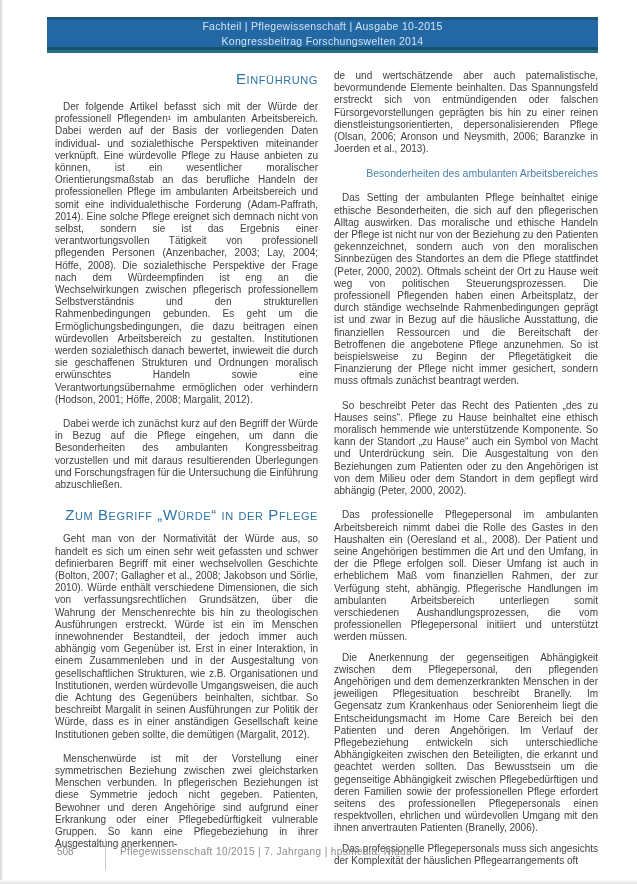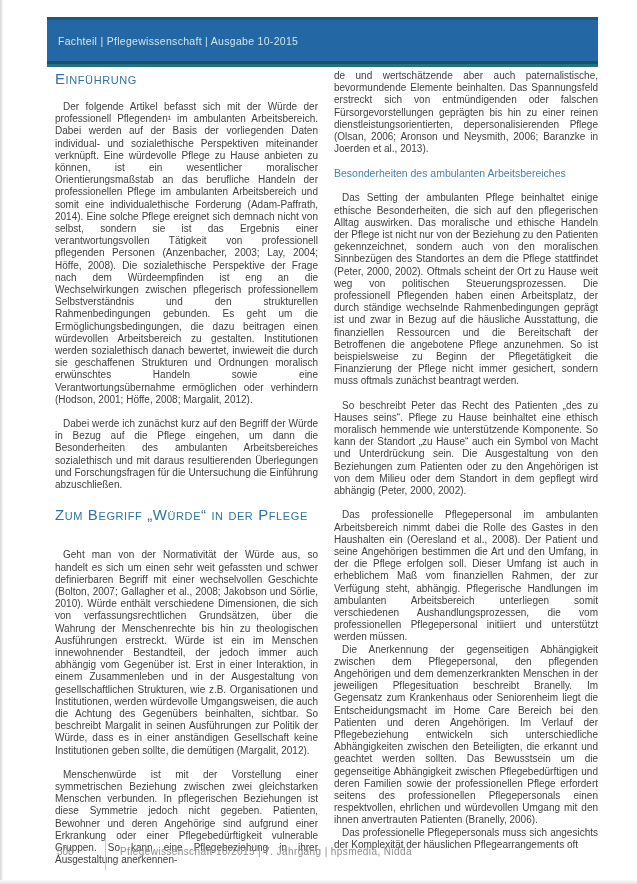--- a/index.html
+++ b/index.html
@@ -7,70 +7,71 @@
   body { font-family:"Liberation Sans","DejaVu Sans",sans-serif; position:relative; }
 
   .scan-edge-left { position:absolute; left:0; top:0; width:3px; height:100%;
     background:linear-gradient(to right,#d8d8d8,#f7f7f7); }
   .scan-edge-bottom { position:absolute; left:0; bottom:0; width:100%; height:4px;
     background:linear-gradient(to top,#e3e3e3,#fbfbfb); }
 
   
   .header-bar { position:absolute; left:47px; top:17px; width:551px; }
   .stripe-top    { height:3px; background:#1e5780; }
-  .bar-main      { height:41px; background:#2368a4; display:flex; align-items:center;
-                   justify-content:space-between; padding:0 11px; }
+  .bar-main      { height:27px; background:#2368a4; display:flex; align-items:center;
+                   justify-content:space-between; padding:0 11px;flex-direction:column; }
   .stripe-bot-1  { height:3px; background:#15536b; }
   .stripe-bot-2  { height:3px; background:#27707f; }
   .bar-main span { font-size:10.5px; color:#cfe4f0; letter-spacing:0.3px; }
 
   
   .column { position:absolute; top:70px; color:#404040; font-size:10px;
             line-height:12.2px; text-align:justify; }
   .col-left  { left:55px;  width:263px; }
   .col-right { left:334px; width:264px; }
 
   p.body { margin:0; }
-  p.indent { text-indent:8px; }
+  p.indent { text-indent:8px;margin-top:8px; }
   p.gap-after { margin-bottom:12px; }
 
   h1.section-heading { font-variant:small-caps; font-weight:400; color:#2e74a5;
-       font-size:15px; letter-spacing:0.6px; line-height:18px; text-align:left;
+       font-size:15px; letter-spacing:0.6px; line-height:18px; text-align:right;
        margin-bottom:13px; }
-  h1.mid { margin-top:15px; margin-bottom:25px; }
+  h1.mid { margin-top:15px; margin-bottom:9px; }
   h2.sub-heading { font-weight:400; color:#4681ab; font-size:10.5px;
-       line-height:13px; text-align:left; margin-top:12px; margin-bottom:12px; }
+       line-height:13px; text-align:right; margin-top:12px; margin-bottom:12px; }
 
   
   .footer { position:absolute; left:0; top:836px; width:527px; height:40px;
             color:#8c8c8c; font-size:10px; }
   .footer .pagenum { position:absolute; left:57px; top:10px; }
   .footer .vline   { position:absolute; left:105px; top:2px; width:1px; height:32px;
                      background:#c9c9c9; }
   .footer .finfo   { position:absolute; left:120px; top:10px; letter-spacing:0.4px; }
 </style>
 </head>
 <body>
 
 <div class="scan-edge-left"></div>
 <div class="scan-edge-bottom"></div>
 
 <div class="header-bar">
   <div class="stripe-top"></div>
   <div class="bar-main">
     <span>Fachteil | Pflegewissenschaft | Ausgabe 10-2015</span>
+    <span>Kongressbeitrag Forschungswelten 2014</span>
   </div>
   <div class="stripe-bot-1"></div>
   <div class="stripe-bot-2"></div>
 </div>
 
 <div class="column col-left">
   <h1 class="section-heading">Einführung</h1>
   <p class="body indent gap-after">Der folgende Artikel befasst sich mit der Würde der professionell Pflegenden¹ im ambulanten Arbeitsbereich. Dabei werden auf der Basis der vorliegenden Daten individual- und sozialethische Perspektiven miteinander verknüpft. Eine würdevolle Pflege zu Hause anbieten zu können, ist ein wesentlicher moralischer Orientierungsmaßstab an das berufliche Handeln der professionellen Pflege im ambulanten Arbeitsbereich und somit eine individualethische Forderung (Adam-Paffrath, 2014). Eine solche Pflege ereignet sich demnach nicht von selbst, sondern sie ist das Ergebnis einer verantwortungsvollen Tätigkeit von professionell pflegenden Personen (Anzenbacher, 2003; Lay, 2004; Höffe, 2008). Die sozialethische Perspektive der Frage nach dem Würdeempfinden ist eng an die Wechselwirkungen zwischen pflegerisch professionellem Selbstverständnis und den strukturellen Rahmenbedingungen gebunden. Es geht um die Ermöglichungsbedingungen, die dazu beitragen einen würdevollen Arbeitsbereich zu gestalten. Institutionen werden sozialethisch danach bewertet, inwieweit die durch sie geschaffenen Strukturen und Ordnungen moralisch erwünschtes Handeln sowie eine Verantwortungsübernahme ermöglichen oder verhindern (Hodson, 2001; Höffe, 2008; Margalit, 2012).</p>
-  <p class="body indent">Dabei werde ich zunächst kurz auf den Begriff der Würde in Bezug auf die Pflege eingehen, um dann die Besonderheiten des ambulanten Arbeitsbereiches sozialethisch und mit daraus resultierenden Überlegungen und Forschungsfragen für die Untersuchung die Einführung abzuschließen.</p>
+  <p class="body indent">Dabei werde ich zunächst kurz auf den Begriff der Würde in Bezug auf die Pflege eingehen, um dann die Besonderheiten des ambulanten Kongressbeitrag vorzustellen und mit daraus resultierenden Überlegungen und Forschungsfragen für die Untersuchung die Einführung abzuschließen.</p>
   <h1 class="section-heading mid">Zum Begriff „Würde“ in der Pflege</h1>
   <p class="body indent gap-after">Geht man von der Normativität der Würde aus, so handelt es sich um einen sehr weit gefassten und schwer definierbaren Begriff mit einer wechselvollen Geschichte (Bolton, 2007; Gallagher et al., 2008; Jakobson und Sörlie, 2010). Würde enthält verschiedene Dimensionen, die sich von verfassungsrechtlichen Grundsätzen, über die Wahrung der Menschenrechte bis hin zu theologischen Ausführungen erstreckt. Würde ist ein im Menschen innewohnender Bestandteil, der jedoch immer auch abhängig vom Gegenüber ist. Erst in einer Interaktion, in einem Zusammenleben und in der Ausgestaltung von gesellschaftlichen Strukturen, wie z.B. Organisationen und Institutionen, werden würdevolle Umgangsweisen, die auch die Achtung des Gegenübers beinhalten, sichtbar. So beschreibt Margalit in seinen Ausführungen zur Politik der Würde, dass es in einer anständigen Gesellschaft keine Institutionen geben sollte, die demütigen (Margalit, 2012).</p>
   <p class="body indent">Menschenwürde ist mit der Vorstellung einer symmetrischen Beziehung zwischen zwei gleichstarken Menschen verbunden. In pflegerischen Beziehungen ist diese Symmetrie jedoch nicht gegeben. Patienten, Bewohner und deren Angehörige sind aufgrund einer Erkrankung oder einer Pflegebedürftigkeit vulnerable Gruppen. So kann eine Pflegebeziehung in ihrer Ausgestaltung anerkennen-</p>
 </div>
 
 <div class="column col-right">
   <p class="body">de und wertschätzende aber auch paternalistische, bevormundende Elemente beinhalten. Das Spannungsfeld erstreckt sich von entmündigenden oder falschen Fürsorgevorstellungen geprägten bis hin zu einer reinen dienstleistungsorientierten, depersonalisierenden Pflege (Olsan, 2006; Aronson und Neysmith, 2006; Baranzke in Joerden et al., 2013).</p>
   <h2 class="sub-heading">Besonderheiten des ambulanten Arbeitsbereiches</h2>
   <p class="body indent gap-after">Das Setting der ambulanten Pflege beinhaltet einige ethische Besonderheiten, die sich auf den pflegerischen Alltag auswirken. Das moralische und ethische Handeln der Pflege ist nicht nur von der Beziehung zu den Patienten gekennzeichnet, sondern auch von den moralischen Sinnbezügen des Standortes an dem die Pflege stattfindet (Peter, 2000, 2002). Oftmals scheint der Ort zu Hause weit weg von politischen Steuerungsprozessen. Die professionell Pflegenden haben einen Arbeitsplatz, der durch ständige wechselnde Rahmenbedingungen geprägt ist und zwar in Bezug auf die häusliche Ausstattung, die finanziellen Ressourcen und die Bereitschaft der Betroffenen die angebotene Pflege anzunehmen. So ist beispielsweise zu Beginn der Pflegetätigkeit die Finanzierung der Pflege nicht immer gesichert, sondern muss oftmals zunächst beantragt werden.</p>
   <p class="body indent gap-after">So beschreibt Peter das Recht des Patienten „des zu Hauses seins“. Pflege zu Hause beinhaltet eine ethisch moralisch hemmende wie unterstützende Komponente. So kann der Standort „zu Hause“ auch ein Symbol von Macht und Unterdrückung sein. Die Ausgestaltung von den Beziehungen zum Patienten oder zu den Angehörigen ist von dem Milieu oder dem Standort in dem gepflegt wird abhängig (Peter, 2000, 2002).</p>

